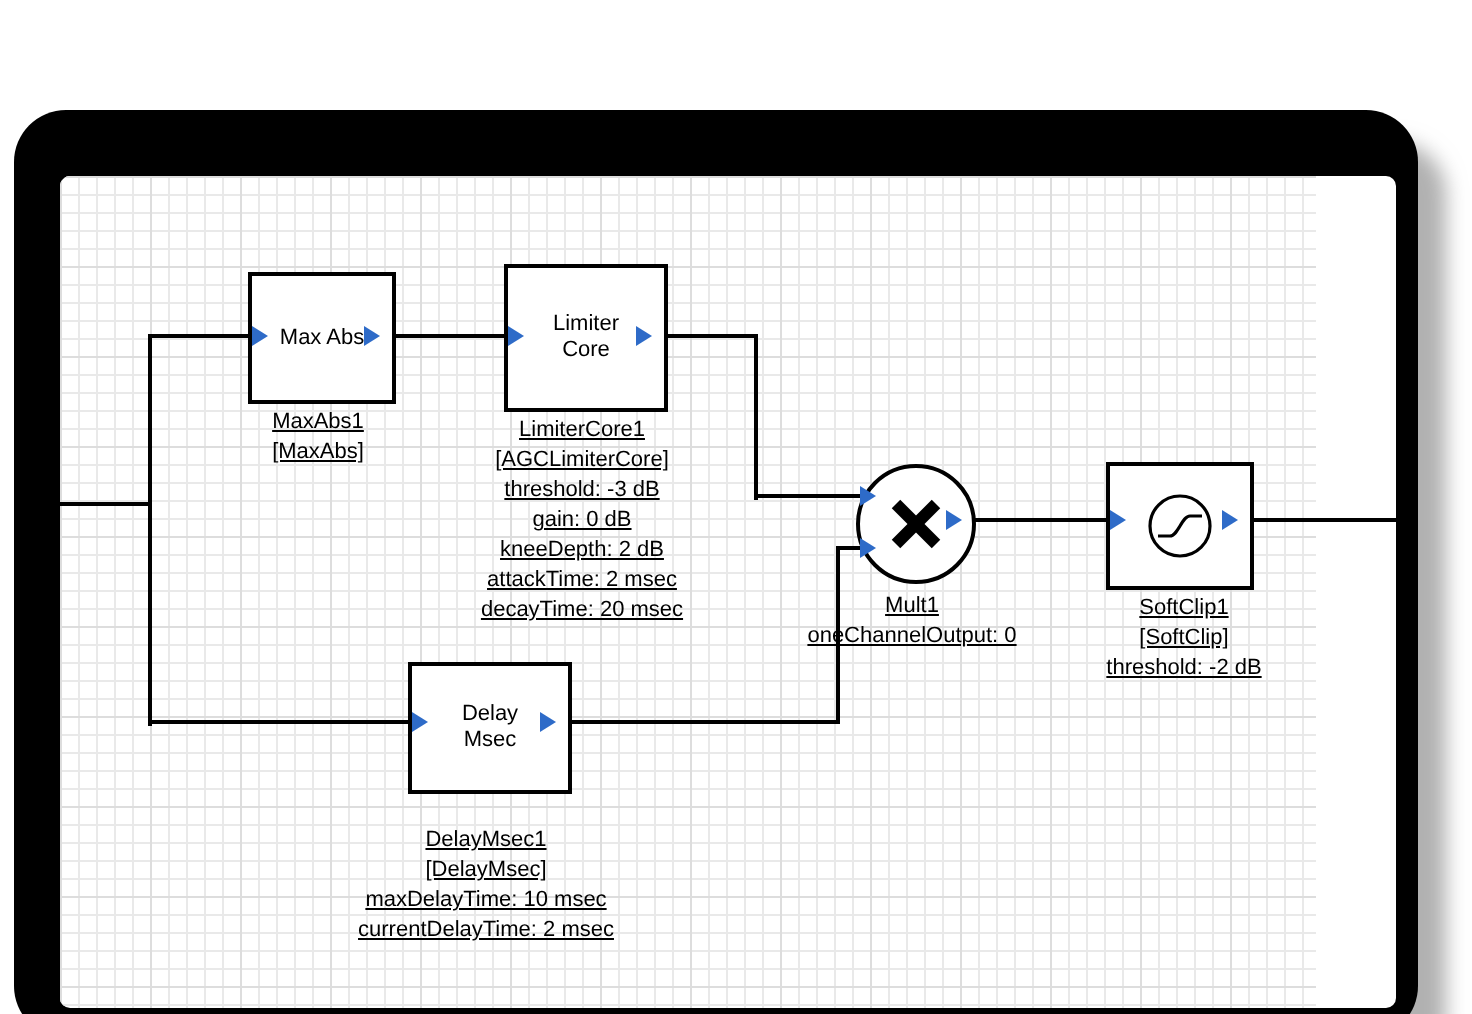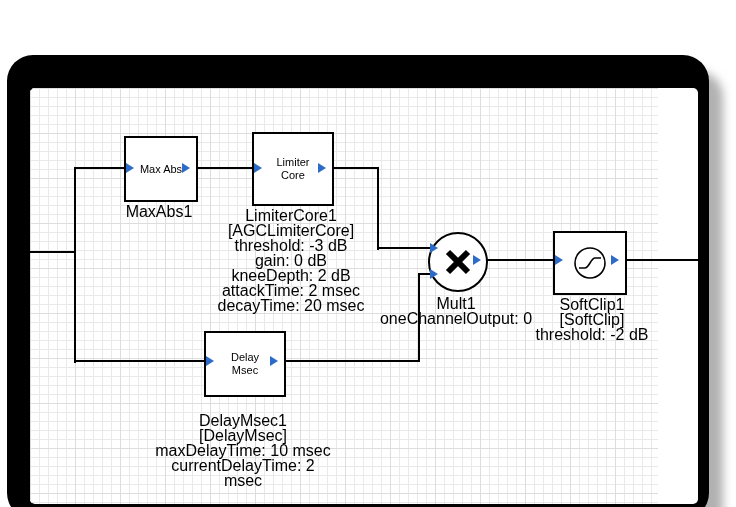--- a/index.html
+++ b/index.html
@@ -34,21 +34,21 @@
     display:flex;align-items:center;justify-content:center;text-align:center;
     font-size:11px;line-height:13px;
   }
   .block.circle{border-radius:50%;}
   .pin{
     position:absolute;width:0;height:0;
     border-top:5px solid transparent;border-bottom:5px solid transparent;
     border-left:8px solid var(--pin,#2e6bc8);
   }
   .caption{
-    position:absolute;text-align:center;font-size:16px;line-height:15px;color:#000;
+    position:absolute;text-align:center;font-size:11px;line-height:15px;color:#000;text-decoration:underline;
   }
   .icon-wrap{display:flex;align-items:center;justify-content:center;width:100%;height:100%;}
 </style>
 </head>
 <body>
 
 <div class="stage">
   <div class="window-frame">
     <div class="canvas">
       <div class="grid"></div>
@@ -67,20 +67,21 @@
       <div class="wire h" style="left:452px;top:171px;width:73px"></div>
       <div class="wire h" style="left:591px;top:171px;width:77px"></div>
 
       <div class="block" style="left:94px;top:48px;width:70px;height:62px">
         <div>Max Abs</div>
       </div>
       <div class="pin" style="left:96px;top:75px"></div>
       <div class="pin" style="left:152px;top:75px"></div>
       <div class="caption" style="left:59px;top:116px;width:140px">
         <div>MaxAbs1</div>
+        <div>[MaxAbs]</div>
       </div>
 
       <div class="block" style="left:222px;top:44px;width:78px;height:70px">
         <div>
           <div>Limiter</div>
           <div>Core</div>
         </div>
       </div>
       <div class="pin" style="left:224px;top:75px"></div>
       <div class="pin" style="left:288px;top:75px"></div>

